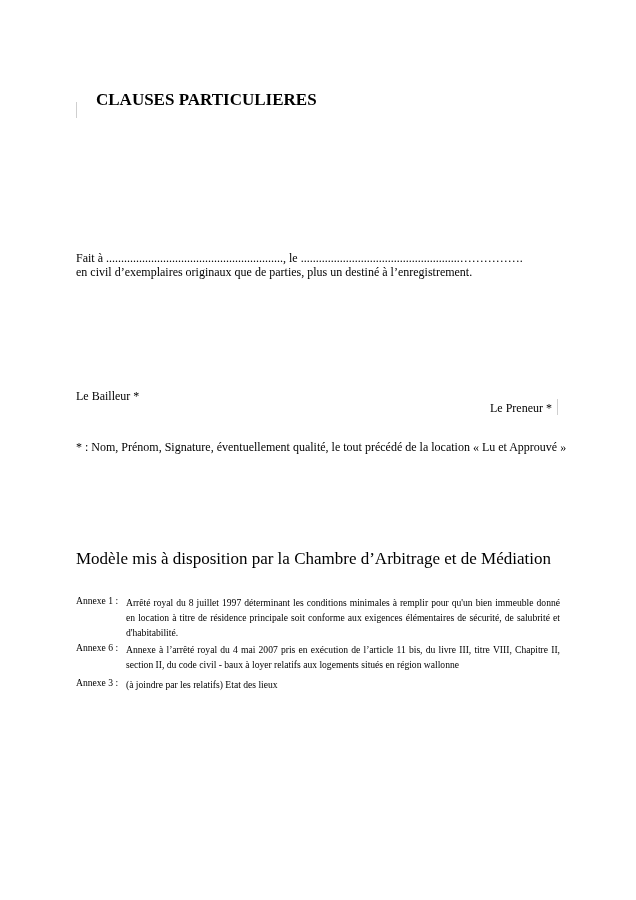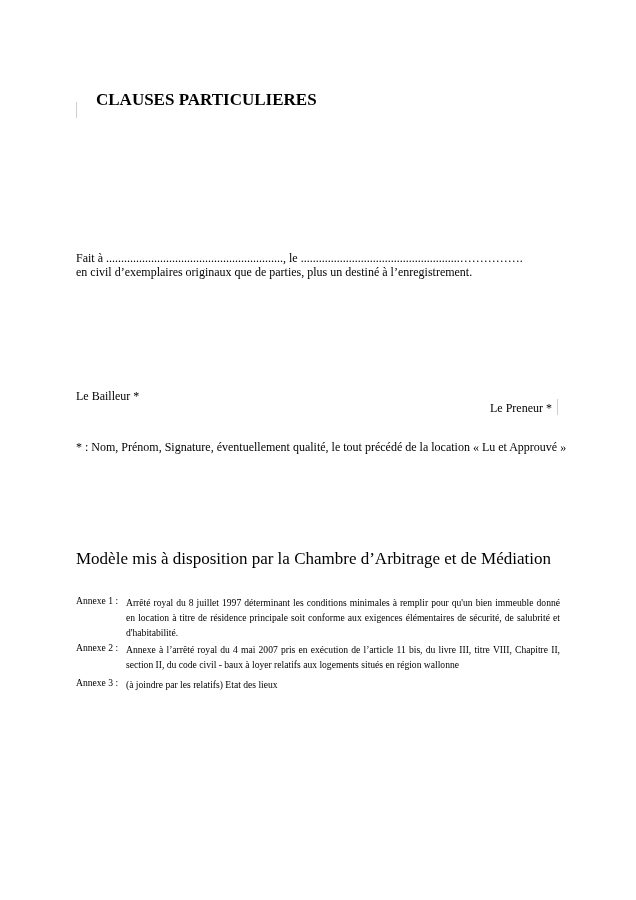--- a/index.html
+++ b/index.html
@@ -26,17 +26,17 @@
 <div class="abs body-text" style="right:84px; top:401px;">Le Preneur *</div>
 <div class="cursor-mark" style="left:557px; top:399px; height:16px;"></div>
 
 <div class="abs body-text" style="left:76px; top:440px;">* : Nom, Prénom, Signature, éventuellement qualité, le tout précédé de la location « Lu et Approuvé »</div>
 
 <div class="abs" style="left:76px; top:549px; font-size:17px;">Modèle mis à disposition par la Chambre d’Arbitrage et de Médiation</div>
 
 <div class="abs small annex-label" style="top:575px;">Annexe 1 :</div>
 <div class="abs small annex-text" style="top:575px;">Arrêté royal  du 8 juillet 1997 déterminant les conditions minimales à remplir pour qu'un bien immeuble donné en location à titre de résidence principale soit conforme aux exigences élémentaires de sécurité, de salubrité et d'habitabilité.</div>
 
-<div class="abs small annex-label" style="top:622px;">Annexe 2 :</div>
+<div class="abs small annex-label" style="top:622px;">Annexe 6 :</div>
 <div class="abs small annex-text" style="top:622px;">Annexe à l’arrêté royal du 4 mai 2007 pris en exécution de l’article 11 bis, du livre III, titre VIII, Chapitre II, section II, du code civil - baux à loyer relatifs aux logements situés en région wallonne</div>
 
 <div class="abs small annex-label" style="top:657px;">Annexe 3 :</div>
 <div class="abs small annex-text" style="top:657px;">(à joindre par les relatifs) Etat des lieux</div>
 
 </body></html>

